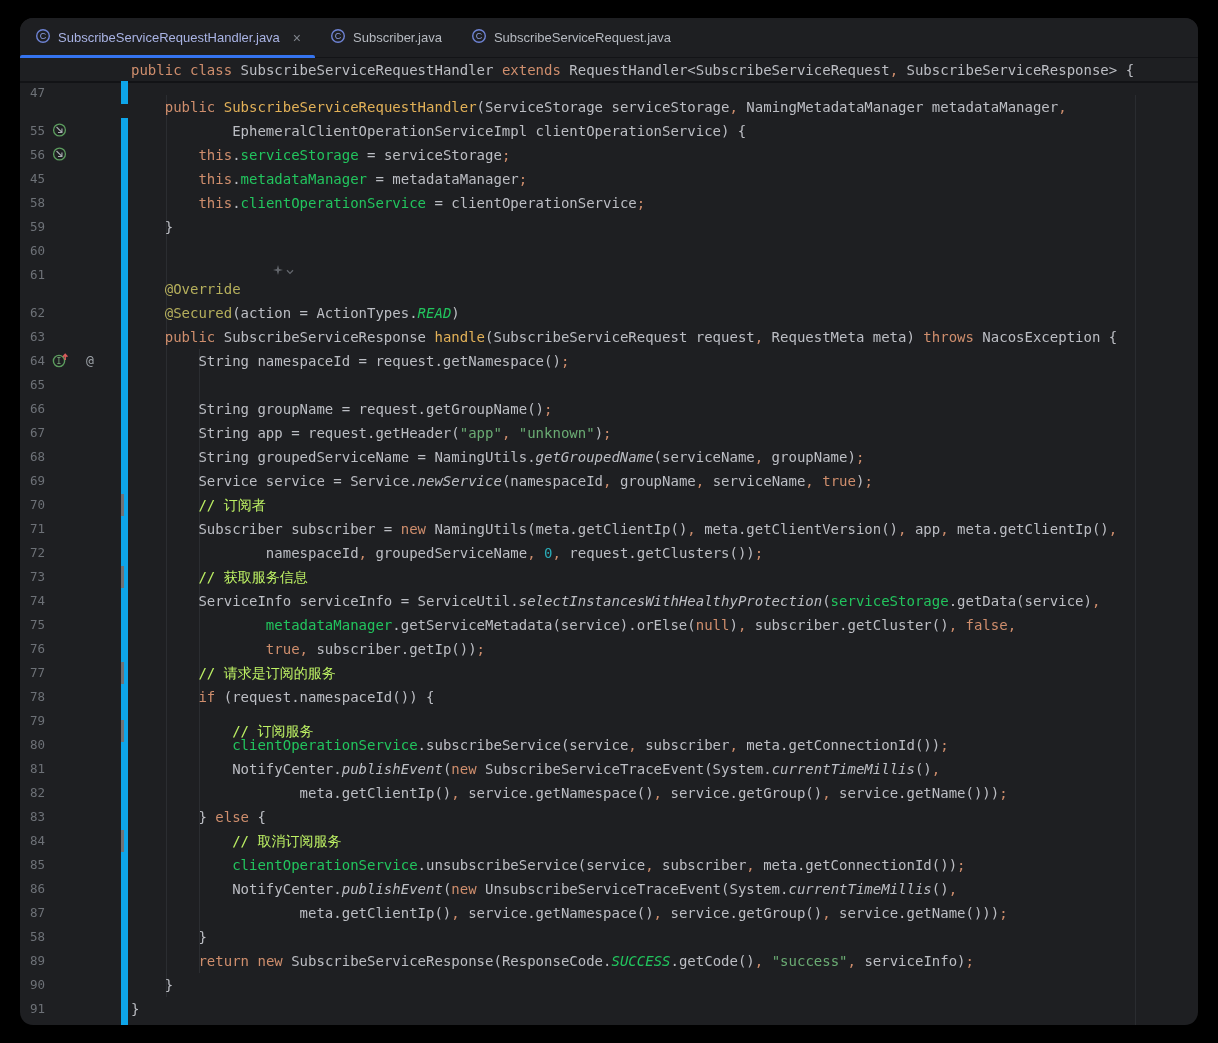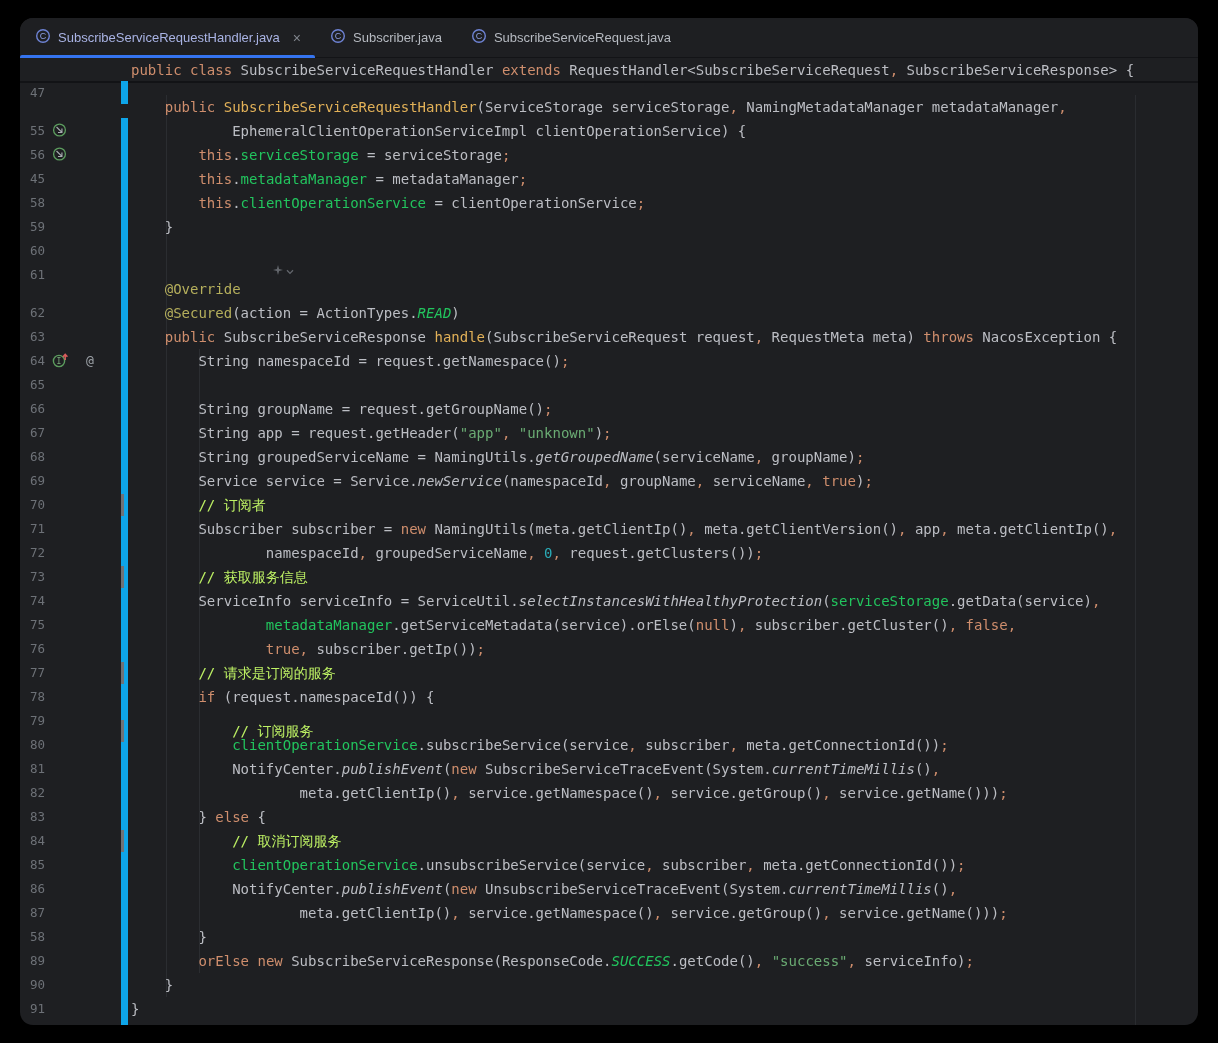--- a/index.html
+++ b/index.html
@@ -282,21 +282,21 @@
         <div class="row">
           <span class="ln">58</span>
           <pre class="code"><span>                    meta.getClientIp()</span><span class="p">,</span><span> service.getNamespace()</span><span class="p">,</span><span> service.getGroup()</span><span class="p">,</span><span> service.getName()))</span><span class="p">;</span></pre>
         </div>
         <div class="row">
           <span class="ln">89</span>
           <pre class="code"><span>        }</span></pre>
         </div>
         <div class="row">
           <span class="ln">90</span>
-          <pre class="code"><span>        </span><span class="k">orElse</span><span> </span><span class="k">new</span><span> SubscribeServiceResponse(ResponseCode.</span><span class="t">SUCCESS</span><span>.getCode()</span><span class="p">,</span><span> </span><span class="s">"success"</span><span class="p">,</span><span> serviceInfo)</span><span class="p">;</span></pre>
+          <pre class="code"><span>        </span><span class="k">return</span><span> </span><span class="k">new</span><span> SubscribeServiceResponse(ResponseCode.</span><span class="t">SUCCESS</span><span>.getCode()</span><span class="p">,</span><span> </span><span class="s">"success"</span><span class="p">,</span><span> serviceInfo)</span><span class="p">;</span></pre>
         </div>
         <div class="row">
           <span class="ln">91</span>
           <pre class="code"><span>    }</span></pre>
         </div>
         <div class="row">
           <span class="ln">92</span>
           <pre class="code"><span>}</span></pre>
         </div>
       </div>

